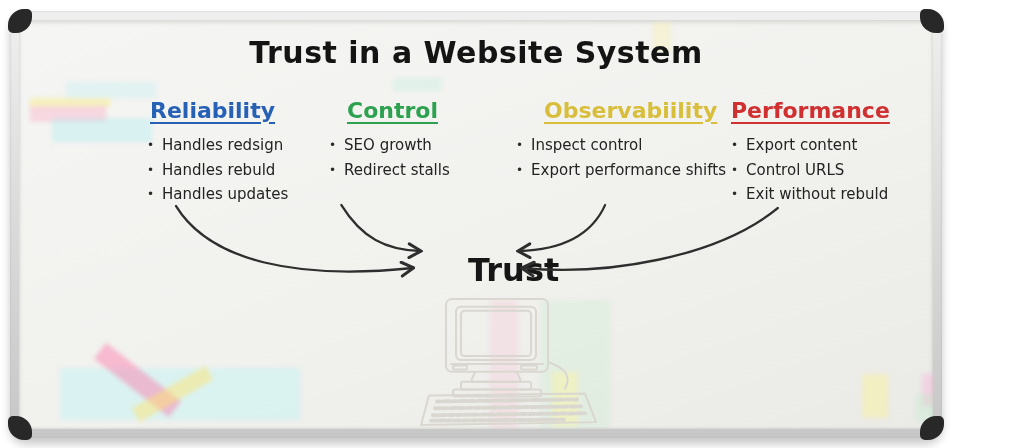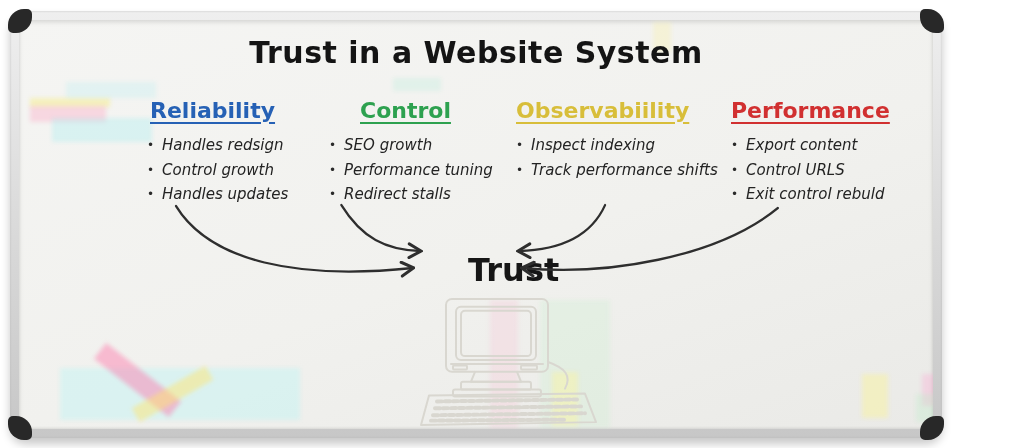--- a/index.html
+++ b/index.html
@@ -22,25 +22,25 @@
 
   
   .smudge{position:absolute;filter:blur(2px);pointer-events:none;}
 
   
   .title{position:absolute;left:0;top:15px;width:100%;text-align:center;margin:0;
          font-size:30px;font-weight:700;color:#141414;letter-spacing:.5px;}
   .col{position:absolute;top:78px;}
   .col h2{margin:0;font-size:22px;font-weight:700;
           text-decoration:underline;text-decoration-thickness:2px;text-underline-offset:4px;}
-  .col ul{margin:11px 0 0 0;padding:0;list-style:none;font-style:italic;}
+  .col ul{margin:11px 0 0 0;padding:0;list-style:none;}
   .col li{font-size:15px;line-height:23.5px;color:#232323;white-space:nowrap;}
   .col li::before{content:"\2022";font-size:12px;margin-right:8px;position:relative;top:-1px;color:#2a2a2a;}
   .col-1{left:128px;width:155px;} .col-1 h2{margin-left:3px;}
-  .col-2{left:310px;width:175px;} .col-2 h2{margin-left:31px;}
+  .col-2{left:310px;width:175px;} .col-2 h2{margin-left:18px;}
   .col-3{left:497px;width:215px;}
   .col-4{left:712px;width:175px;}
 
   .trust{position:absolute;left:449px;top:231px;font-size:32px;font-weight:700;color:#161616;}
 
   
   .arrows{position:absolute;left:0;top:0;width:100%;height:100%;pointer-events:none;z-index:3;}
   .computer{position:absolute;left:396px;top:273px;width:200px;height:138px;pointer-events:none;z-index:2;}
 </style>
 </head>
@@ -106,48 +106,47 @@
           <path d="M817 188 C 751 238, 631 256, 542 248"></path>
         </g>
       </svg>
 
       <h1 class="title">Trust in a Website System</h1>
 
       <div class="col col-1">
         <h2 style="color: rgb(38, 97, 181); text-decoration: underline;">Reliability</h2>
         <ul>
           <li>Handles redsign</li>
-          <li>Control growth</li>
+          <li>Handles rebuld</li>
           <li>Handles updates</li>
         </ul>
       </div>
 
       <div class="col col-2">
         <h2 style="color: rgb(45, 161, 79);">Control</h2>
         <ul>
           <li>SEO growth</li>
-          <li>Performance tuning</li>
           <li>Redirect stalls</li>
         </ul>
       </div>
 
       <div class="col col-3">
-        <h2 style="color: rgb(216, 190, 58);">Observabiility</h2>
+        <h2 style="color: rgb(216, 190, 58); margin-left: 28px;">Observabiility</h2>
         <ul>
-          <li>Inspect indexing</li>
-          <li>Track performance shifts</li>
+          <li>Inspect control</li>
+          <li>Export performance shifts</li>
         </ul>
       </div>
 
       <div class="col col-4">
         <h2 style="color: rgb(209, 48, 48);">Performance</h2>
         <ul>
           <li>Export content</li>
           <li>Control URLS</li>
-          <li>Exit control rebuld</li>
+          <li>Exit without rebuld</li>
         </ul>
       </div>
 
       <div class="trust">Trust</div>
 
     </div>
   </div>
 </div>
 
 </body></html>

